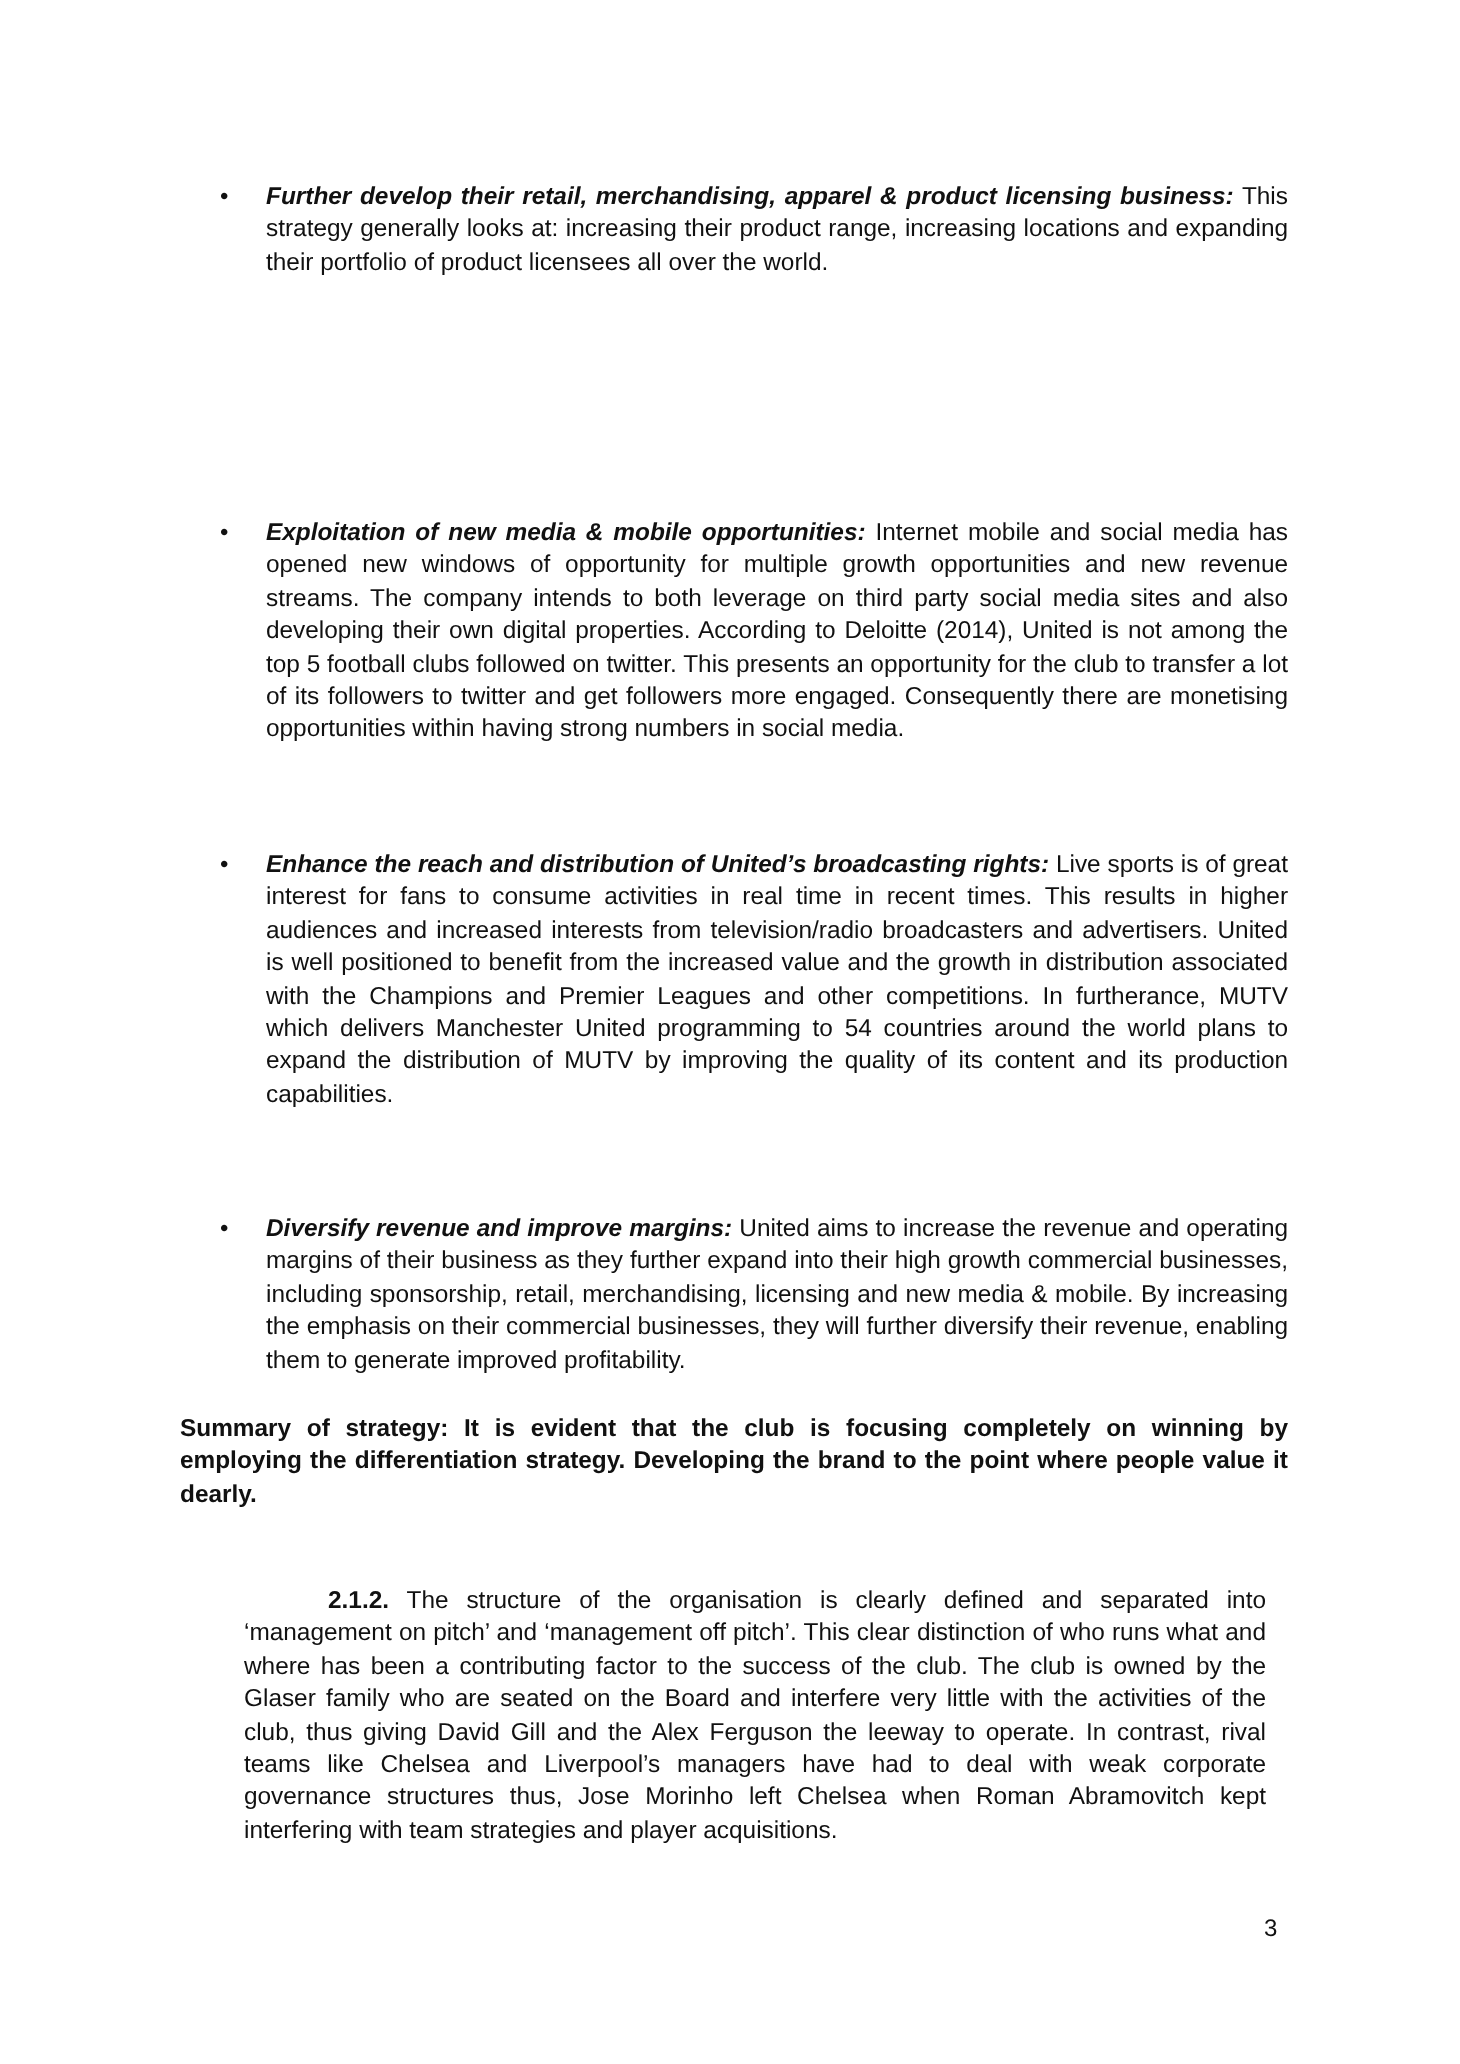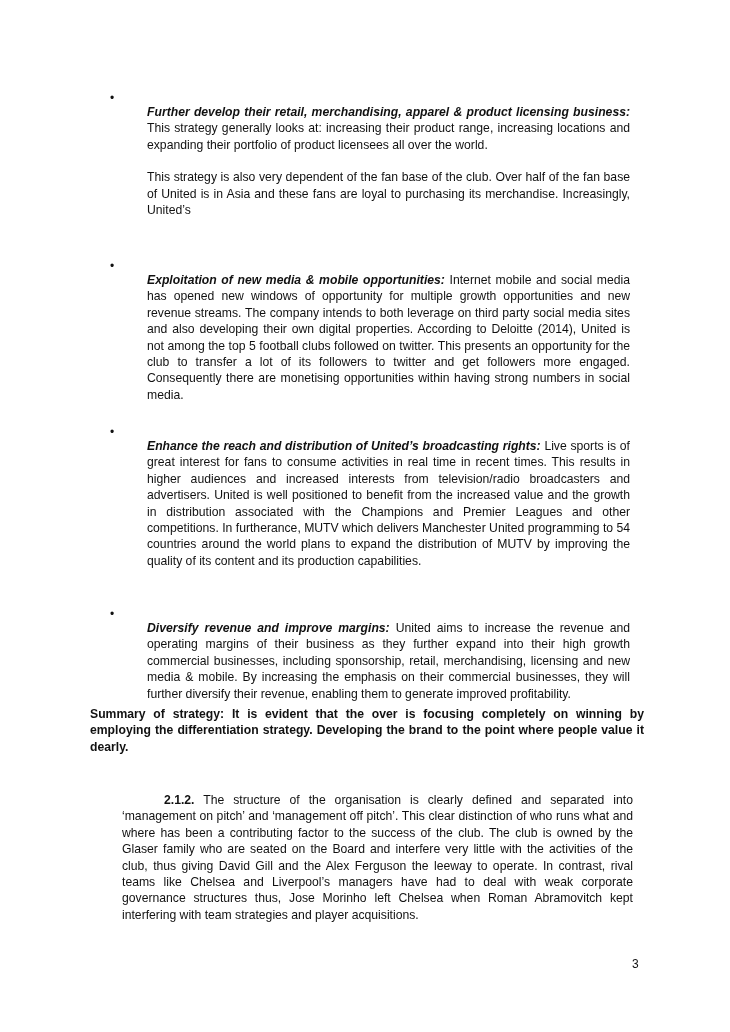--- a/index.html
+++ b/index.html
@@ -5,21 +5,21 @@
   html, body { margin: 0; padding: 0; background: #ffffff; }
   body {
     width: 730px; height: 1032px; position: relative; overflow: hidden;
     font-family: "Liberation Sans", "DejaVu Sans", sans-serif;
     color: #111111; font-size: 12.2px; line-height: 16.4px;
   }
   .page { position: absolute; left: 0; top: 0; width: 730px; height: 1032px; }
   .bullet-block { position: absolute; left: 106px; width: 538px; }
   .bullet-dot { position: absolute; left: 4px; top: 0; font-size: 12px; }
   .bullet-body { margin-left: 27px; text-align: justify; }
-  .bullet-body p { margin: 14px; text-align: justify; }
+  .bullet-body p { margin: 0; text-align: justify; }
   .bullet-body p + p { margin-top: 16px; }
   .lead { font-weight: bold; font-style: italic; }
   #b1 { top: 90px; }
   #b2 { top: 258px; }
   #b3 { top: 424px; }
   #b4 { top: 606px; }
   .summary {
     position: absolute; left: 90px; top: 706px; width: 554px;
     font-weight: bold; text-align: justify; margin: 0;
   }
@@ -34,21 +34,20 @@
 </style>
 </head>
 <body>
 
 <div class="page">
 
   <div class="bullet-block" id="b1">
     <span class="bullet-dot">•</span>
     <div class="bullet-body">
       <p><span class="lead">Further develop their retail, merchandising, apparel &amp; product licensing business:</span><span> This strategy generally looks at: increasing their product range, increasing locations and expanding their portfolio of product licensees all over the world.</span></p>
-      <p>This strategy is also very dependent of the fan base of the club. Over half of the fan base of United is in Asia and these fans are loyal to purchasing its merchandise. Increasingly, United’s</p>
     </div>
   </div>
 
   <div class="bullet-block" id="b2">
     <span class="bullet-dot">•</span>
     <div class="bullet-body">
       <p><span class="lead">Exploitation of new media &amp; mobile opportunities:</span><span> Internet mobile and social media has opened new windows of opportunity for multiple growth opportunities and new revenue streams. The company intends to both leverage on third party social media sites and also developing their own digital properties. According to Deloitte (2014), United is not among the top 5 football clubs followed on twitter. This presents an opportunity for the club to transfer a lot of its followers to twitter and get followers more engaged. Consequently there are monetising opportunities within having strong numbers in social media.</span></p>
     </div>
   </div>
 
@@ -59,18 +58,18 @@
     </div>
   </div>
 
   <div class="bullet-block" id="b4">
     <span class="bullet-dot">•</span>
     <div class="bullet-body">
       <p><span class="lead">Diversify revenue and improve margins:</span><span> United aims to increase the revenue and operating margins of their business as they further expand into their high growth commercial businesses, including sponsorship, retail, merchandising, licensing and new media &amp; mobile. By increasing the emphasis on their commercial businesses, they will further diversify their revenue, enabling them to generate improved profitability.</span></p>
     </div>
   </div>
 
-  <p class="summary">Summary of strategy: It is evident that the over is focusing completely on winning by employing the differentiation strategy. Developing the brand to the point where people value it dearly.</p>
+  <p class="summary">Summary of strategy: It is evident that the club is focusing completely on winning by employing the differentiation strategy. Developing the brand to the point where people value it dearly.</p>
 
   <p class="section"><span class="num">2.1.2.</span><span> The structure of the organisation is clearly defined and separated into ‘management on pitch’ and ‘management off pitch’. This clear distinction of who runs what and where has been a contributing factor to the success of the club. The club is owned by the Glaser family who are seated on the Board and interfere very little with the activities of the club, thus giving David Gill and the Alex Ferguson the leeway to operate. In contrast, rival teams like Chelsea and Liverpool’s managers have had to deal with weak corporate governance structures thus, Jose Morinho left Chelsea when Roman Abramovitch kept interfering with team strategies and player acquisitions.</span></p>
 
   <div class="page-number">3</div>
 </div>
 
 </body></html>

